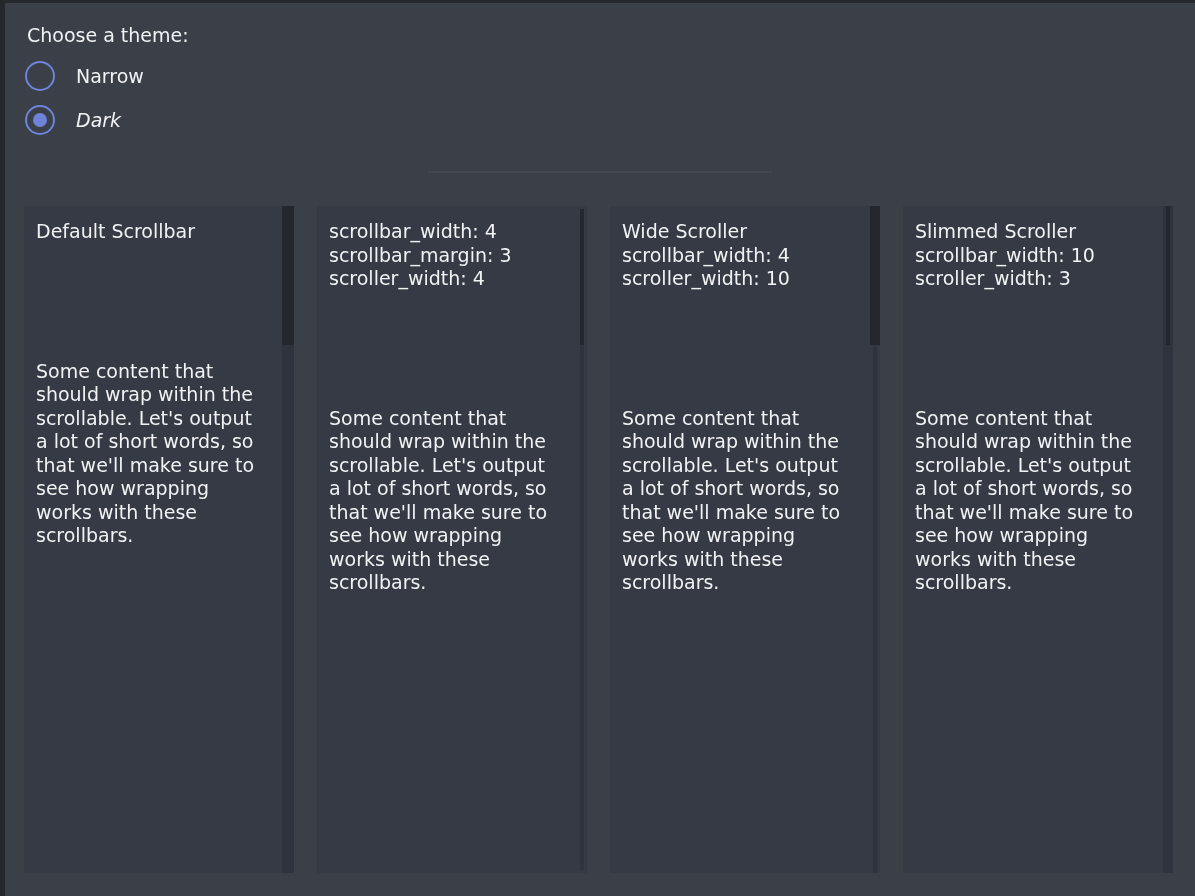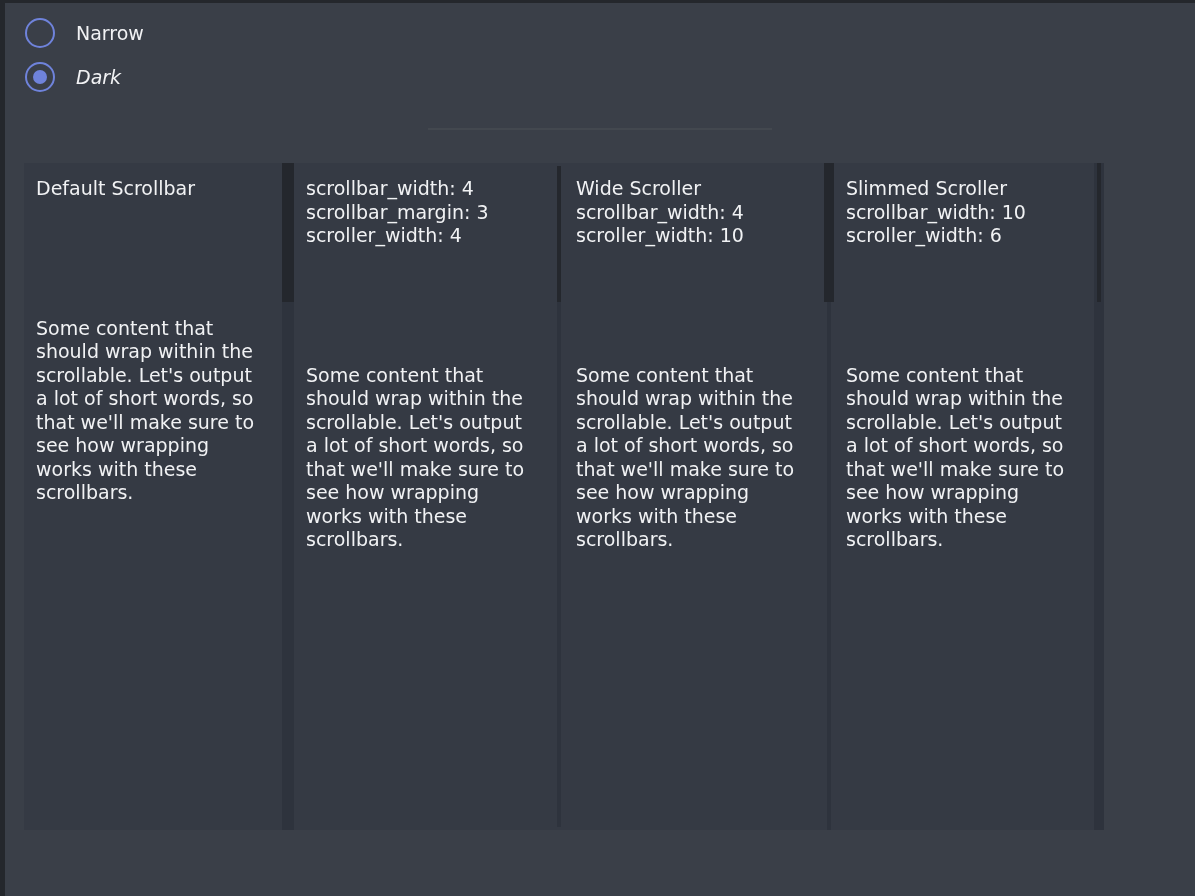--- a/index.html
+++ b/index.html
@@ -50,20 +50,21 @@
   
   .divider {
     width: 344px; height: 2px;
     margin: 36px auto 0 auto;
     background: var(--divider, #43484f);
   }
   
   .panels {
     display: flex;
     margin: 33px 0 0 19px;
+    gap: 23px;
   }
   .panel {
     position: relative;
     width: 270px; height: 667px;
     background: var(--panel-background, #353a44);
     padding: 14px 12px 0 12px;
     overflow: hidden;
   }
   .panel-title, .panel-params, .panel-content {
     font-size: 19px;
@@ -86,20 +87,21 @@
   .p3 .scroll-track { top: 0; right: 3px; bottom: 0; width: 4px; }
   .p3 .scroll-thumb { top: 0; right: 0; width: 10px; height: 139px; }
   .p4 .scroll-track { top: 0; right: 0; bottom: 0; width: 10px; }
   .p4 .scroll-thumb { top: 0; right: 3px; width: 4px; height: 139px; }
 </style>
 </head>
 <body>
 
 <div class="window">
 
+  <div class="chooser-label">Choose a theme:</div>
 
   <div class="radio-group">
     <div class="radio-row">
       <span class="radio-circle">
         
       </span>
       <span class="radio-label">Narrow</span>
     </div>
     <div class="radio-row selected">
       <span class="radio-circle">
@@ -159,21 +161,21 @@
 works with these
 scrollbars.</div>
       <div class="scroll-track">
       </div>
       <div class="scroll-thumb"></div>
     </div>
 
     <div class="panel p4">
       <div class="panel-title">Slimmed Scroller</div>
       <div class="panel-params">scrollbar_width: 10
-scroller_width: 6</div>
+scroller_width: 3</div>
       <div class="panel-content">Some content that
 should wrap within the
 scrollable. Let's output
 a lot of short words, so
 that we'll make sure to
 see how wrapping
 works with these
 scrollbars.</div>
       <div class="scroll-track">
       </div>

